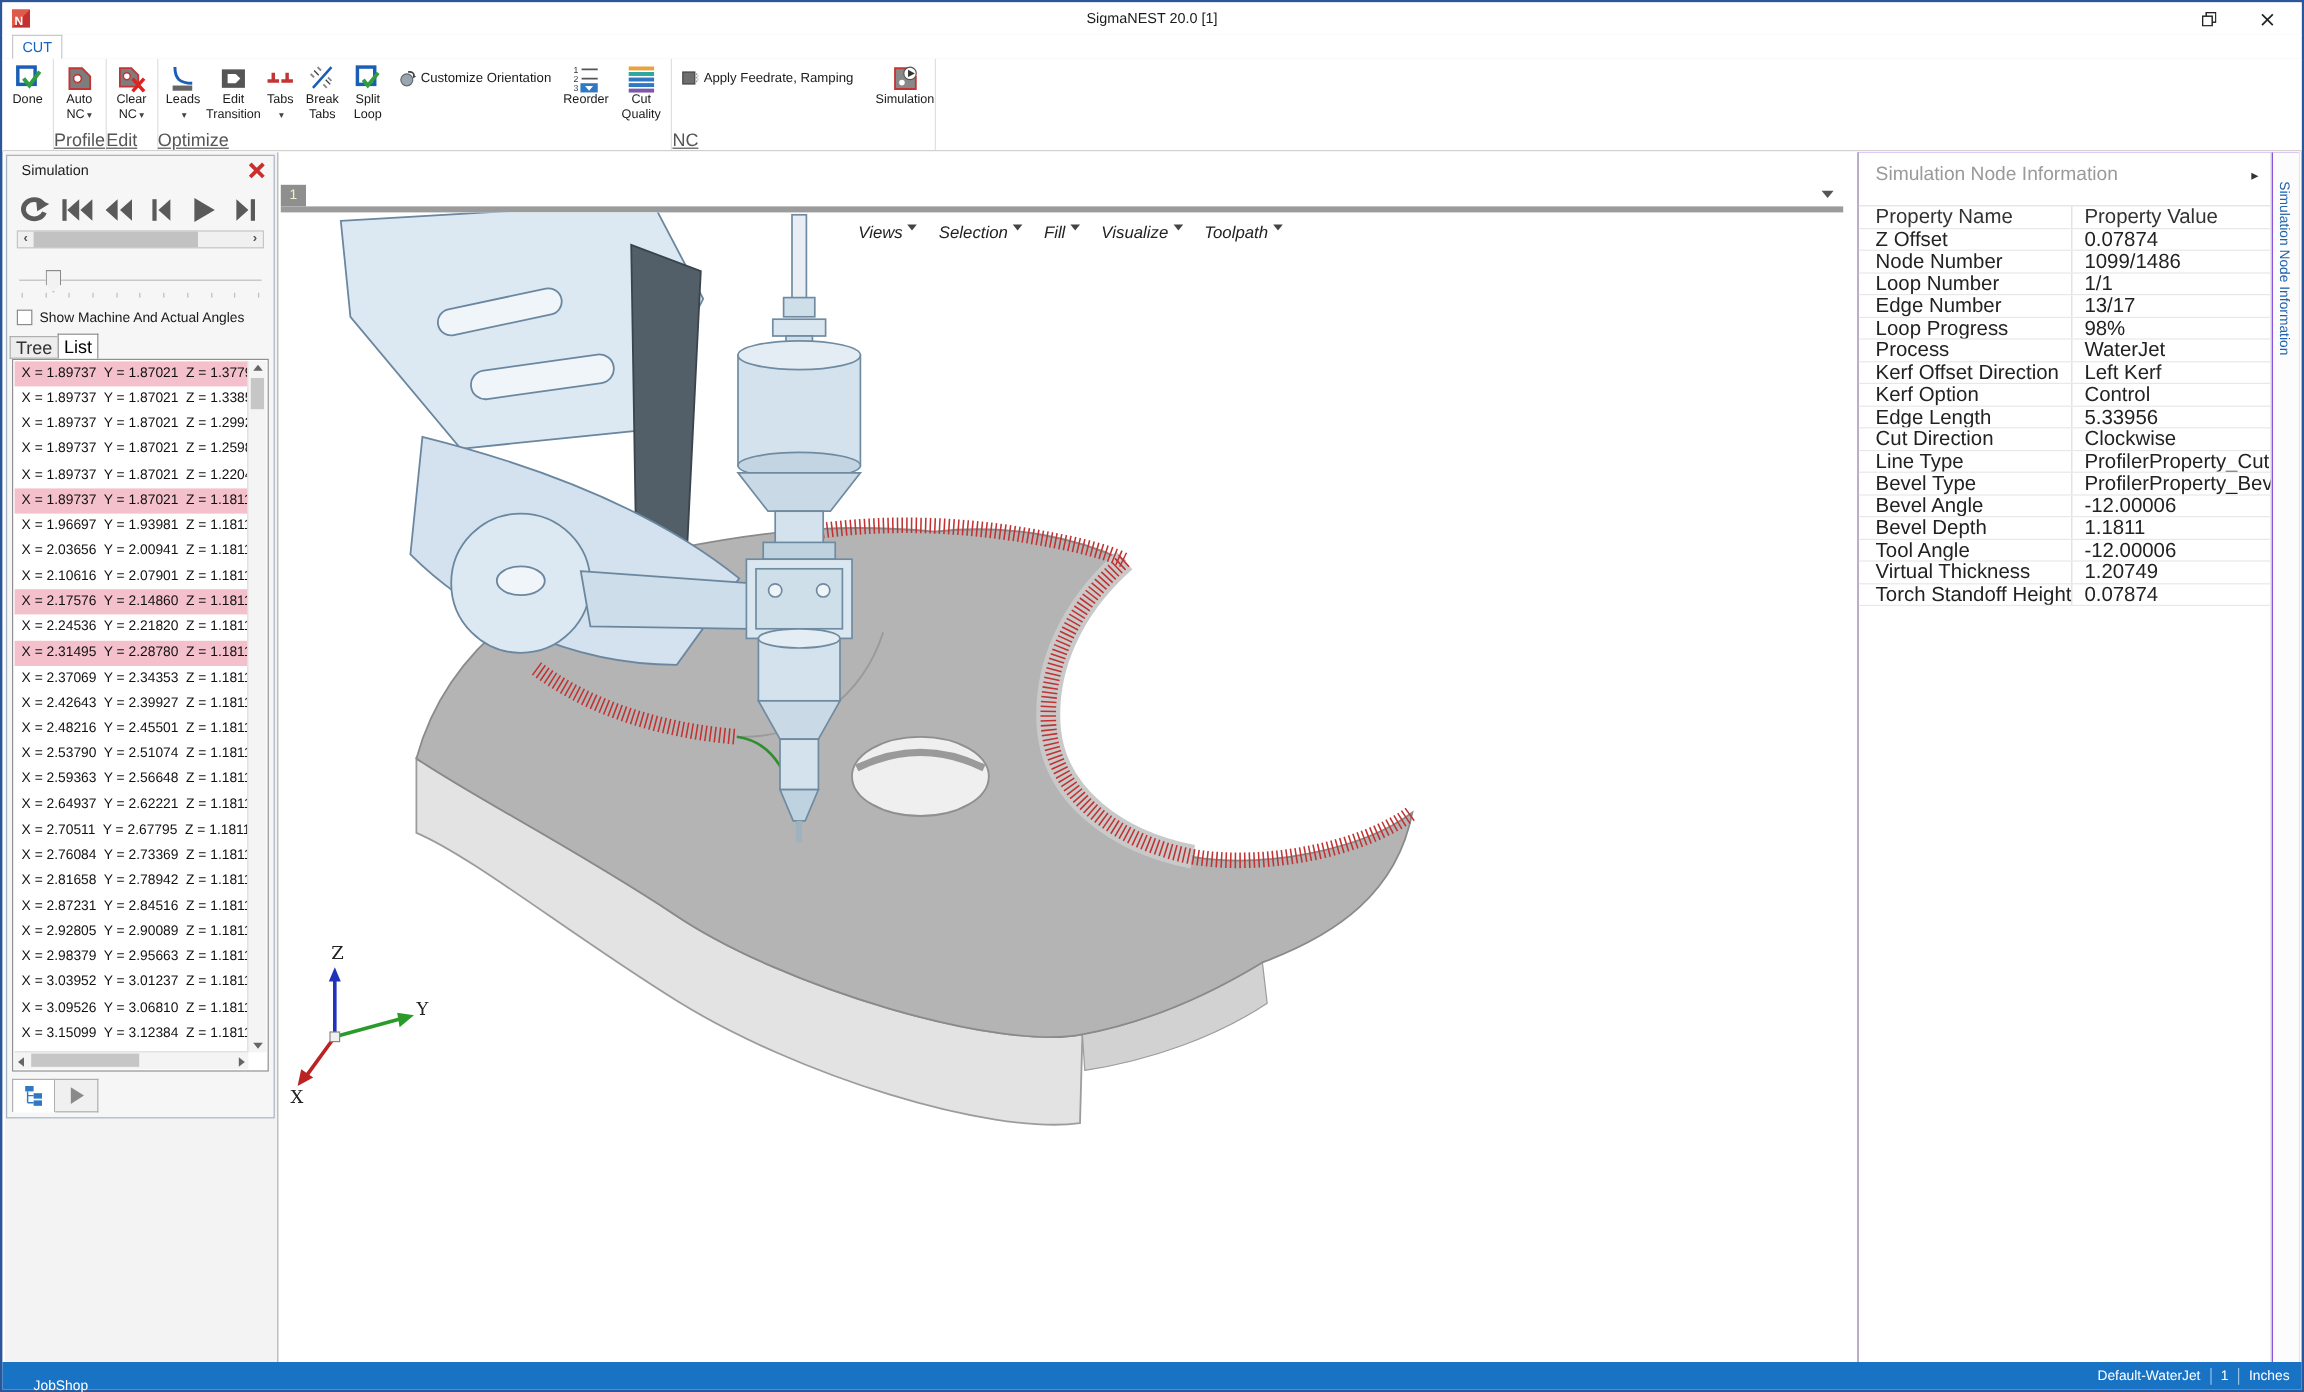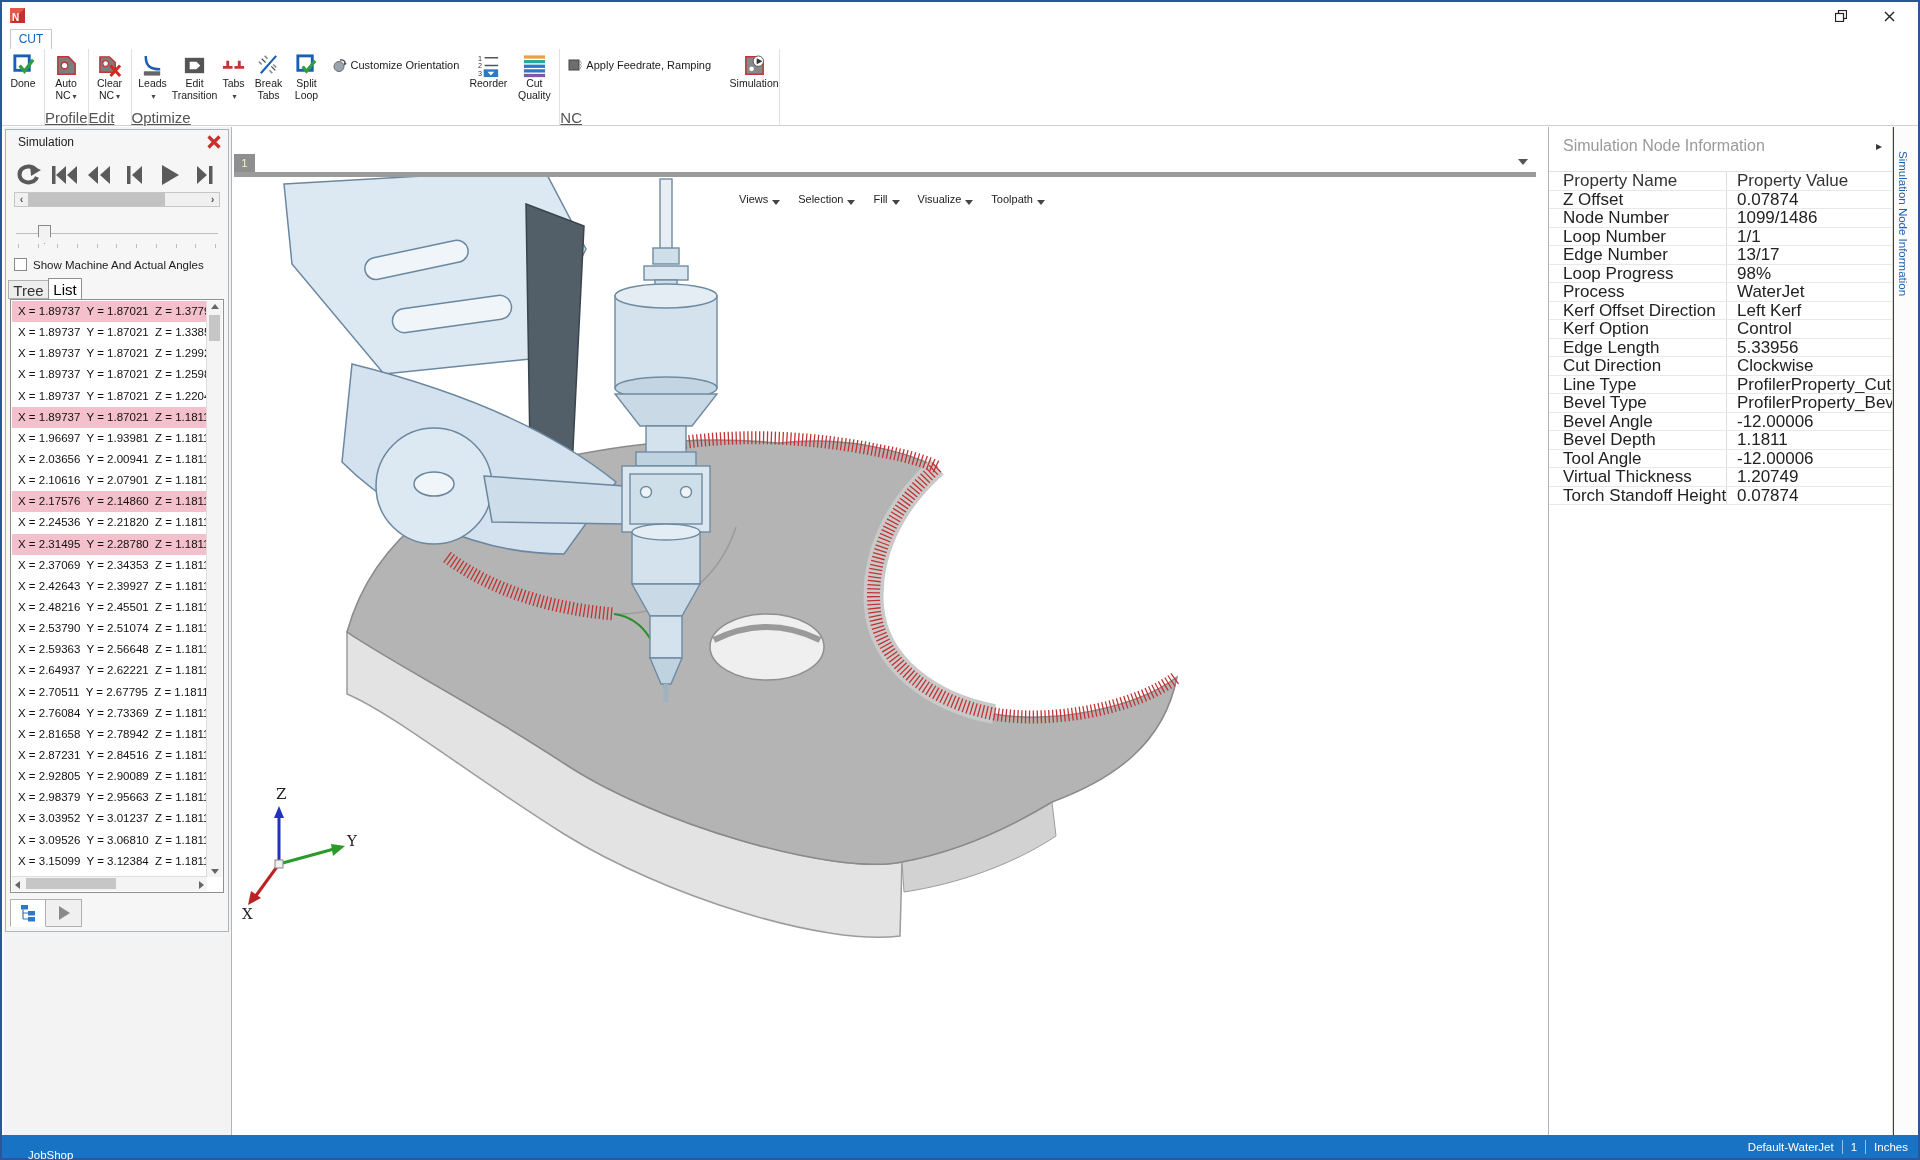--- a/index.html
+++ b/index.html
@@ -81,26 +81,26 @@
   .mtab.active{background:#fff;border-bottom-color:#fff;}
   .mtab.idle{background:#f0f0f0;border-left:none;}
 
   
   .viewport{position:absolute;left:232px;top:125px;width:1316px;bottom:23px;background:#fff;}
   .vtabstrip{position:absolute;left:0;right:0;top:27px;height:18px;background:#fff;}
   .vtab1{position:absolute;left:0;top:0;width:21px;height:18px;background:#8f8f8f;color:#f5f0c0;font-size:11.5px;text-align:center;line-height:18px;}
   .vddown{position:absolute;right:22px;top:5px;width:0;height:0;border-left:5px solid transparent;border-right:5px solid transparent;border-top:6px solid #555;}
   .vgraybar{position:absolute;left:0;right:14px;top:45px;height:5px;background:#9b9b9b;}
   .vmenus{position:absolute;left:0;right:0;top:58px;height:20px;display:flex;justify-content:center;gap:18px;z-index:5;}
-  .vmenu{font-size:11px;color:#222;display:flex;align-items:flex-end;gap:4px;cursor:default;}
+  .vmenu{font-size:14px;color:#222;display:flex;align-items:flex-start;gap:4px;cursor:default;font-style:italic;}
   .vmenu .caret{width:0;height:0;border-left:4px solid transparent;border-right:4px solid transparent;border-top:5px solid #444;margin-top:2px;}
   .scene{position:absolute;left:0;top:50px;width:1316px;height:962px;}
 
   
-  .rightcol{position:absolute;right:2px;top:125px;bottom:23px;width:368px;background:#701a75;border-left:1px solid #b4b4b4;box-sizing:border-box;}
+  .rightcol{position:absolute;right:2px;top:125px;bottom:23px;width:368px;background:#6d28d9;border-left:1px solid #b4b4b4;box-sizing:border-box;}
   .npanel{position:absolute;left:0;top:0;right:23px;bottom:0;background:#fff;border-right:1px solid #d9d9d9;}
   .nhead{position:relative;height:40px;}
   .nhead .t{position:absolute;left:14px;top:10px;font-size:16px;color:#9a9a9a;}
   .nhead .arr{position:absolute;right:10px;top:12px;color:#333;font-size:12px;}
   .ptable{position:absolute;left:0;right:0;top:44px;}
   .prow{display:flex;height:17.5px;line-height:17.5px;font-size:17px;color:#222;border-bottom:1px solid #e8e8e8;}
   .prow .pn{width:178px;padding-left:14px;box-sizing:border-box;border-right:1px solid #ddd;overflow:hidden;white-space:nowrap;}
   .prow .pv{flex:1;padding-left:10px;overflow:hidden;white-space:nowrap;}
   .prow.phead{color:#333;border-top:1px solid #e0e0e0;}
   .sidestrip{position:absolute;right:0;top:0;bottom:0;width:22px;background:#fcfcfc;}
@@ -112,20 +112,21 @@
 <body>
 
 <div id="window">
 
   <div class="titlebar">
     <svg class="app-logo" viewBox="0 0 17 17">
       <rect x="1" y="1" width="15" height="15" fill="#c62f2f"></rect>
       <polygon points="1,1 16,1 1,16" fill="#e05a4a"></polygon>
       <text x="3" y="14" font-size="10" fill="#fff" font-family="Liberation Sans,sans-serif" font-weight="bold">N</text>
     </svg>
+    <div class="title-text">SigmaNEST 20.0 [1]</div>
     <div class="win-btn restore">
       <svg width="12" height="12" viewBox="0 0 12 12">
         <rect x="3.5" y="0.5" width="8" height="8" fill="none" stroke="#222" stroke-width="1.2"></rect>
         <rect x="0.5" y="3.5" width="8" height="8" fill="#fff" stroke="#222" stroke-width="1.2"></rect>
       </svg>
     </div>
     <div class="win-btn close">
       <svg width="11" height="11" viewBox="0 0 11 11">
         <path d="M1,1 L10,10 M10,1 L1,10" stroke="#222" stroke-width="1.4"></path>
       </svg>

